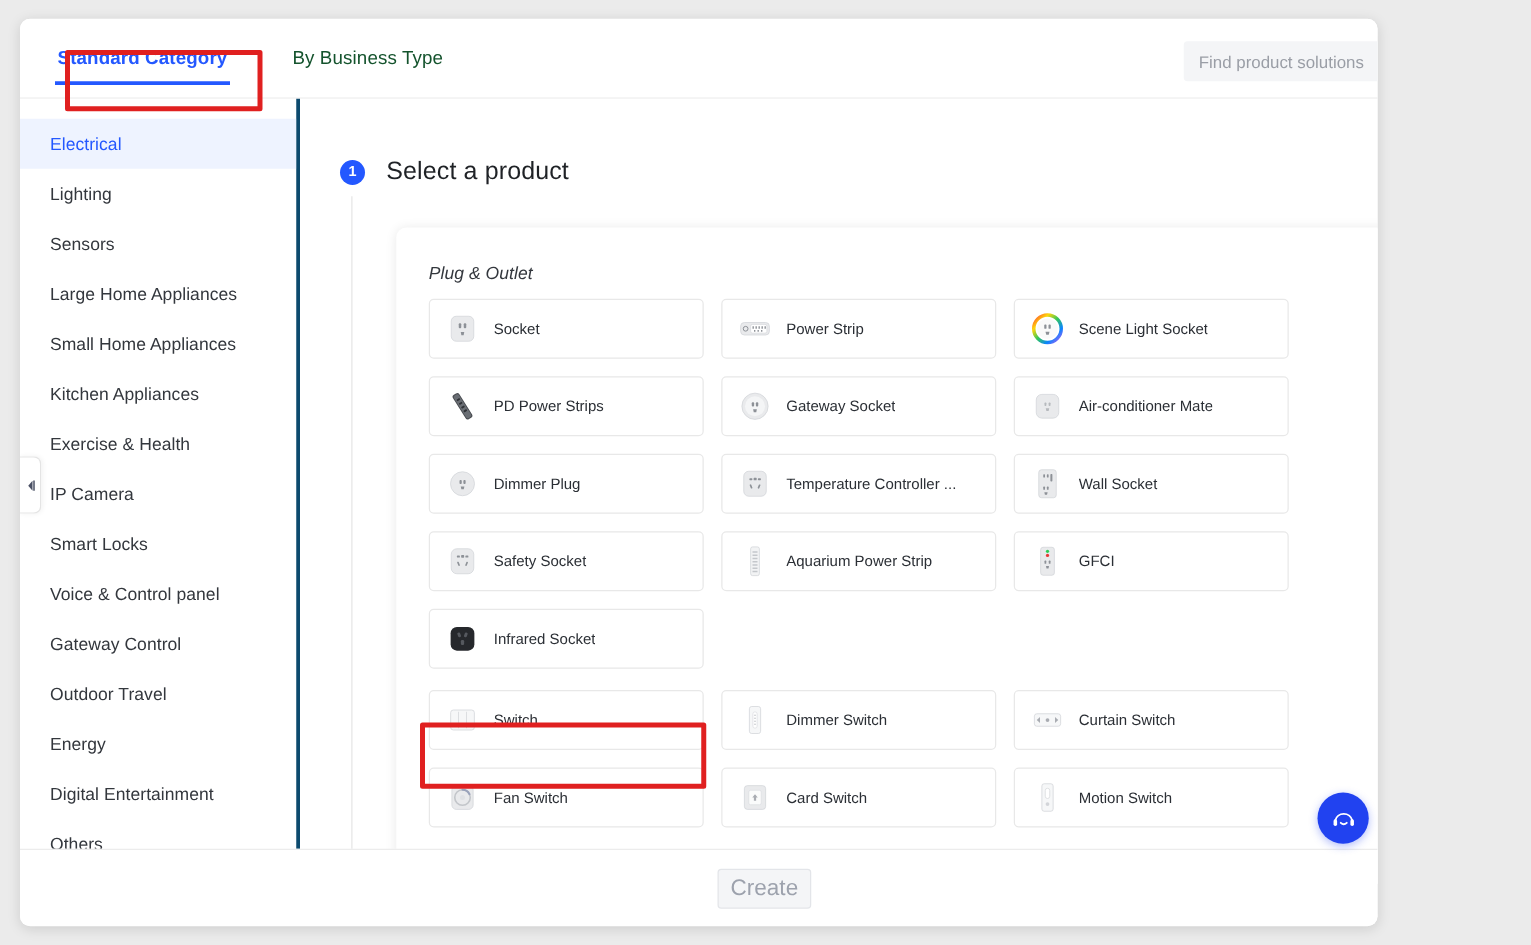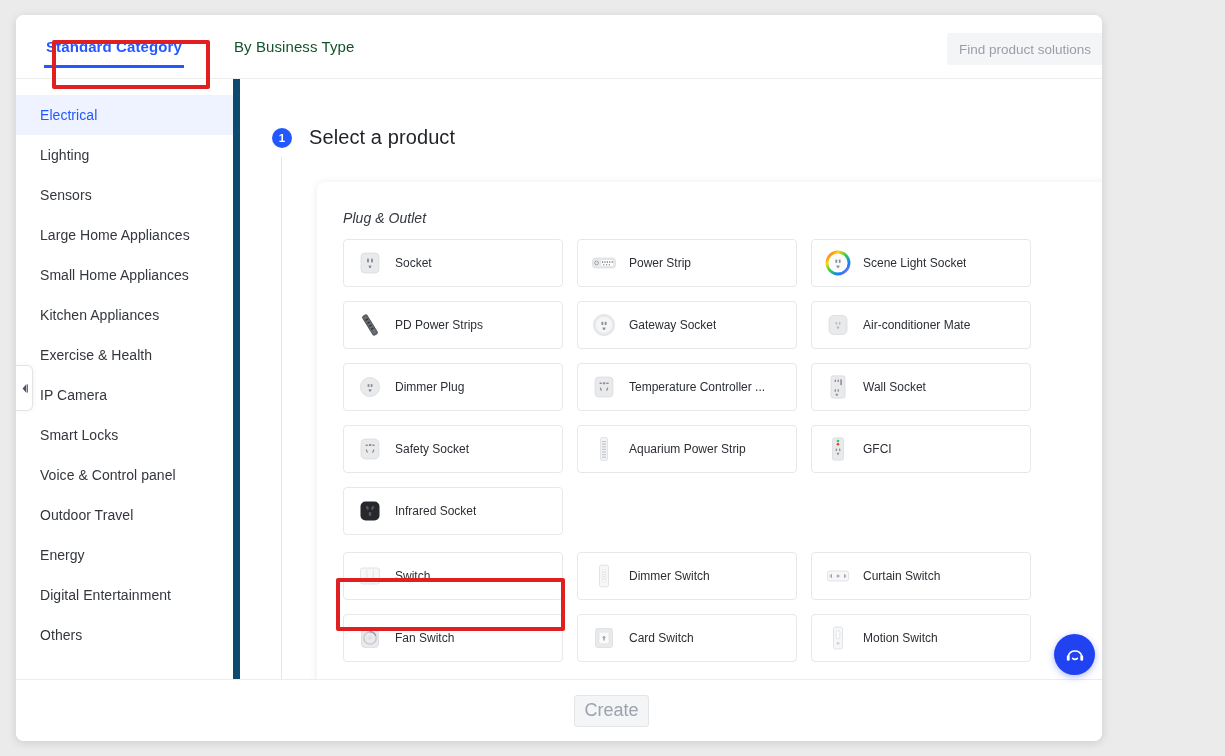--- a/index.html
+++ b/index.html
@@ -51,21 +51,21 @@
     color: #4b4f56; flex: 1;
   }
   #search-input::placeholder { color: #9a9ea6; }
   .mag { width: 15px; height: 15px; flex: 0 0 auto; }
 
   
   #sidebar {
     position: absolute; left: 0; top: 64px;
     width: 224px; height: 628px;
     background: #fff;
-    border-right: 7px solid #0c4a6e;
+    border-right: 3px solid #0c4a6e;
     padding-top: 16px;
     overflow: hidden;
   }
   .side-item {
     height: 40px; line-height: 40px;
     padding-left: 24px;
     font-size: 14px; color: #33373d;
     cursor: pointer; letter-spacing: .05px;
   }
   .side-item.active { color: #2458ff; background: #eef3ff; }
@@ -190,20 +190,21 @@
       <div class="side-item active"><span>Electrical</span></div>
       <div class="side-item"><span>Lighting</span></div>
       <div class="side-item"><span>Sensors</span></div>
       <div class="side-item"><span>Large Home Appliances</span></div>
       <div class="side-item"><span>Small Home Appliances</span></div>
       <div class="side-item"><span>Kitchen Appliances</span></div>
       <div class="side-item"><span>Exercise &amp; Health</span></div>
       <div class="side-item"><span>IP Camera</span></div>
       <div class="side-item"><span>Smart Locks</span></div>
       <div class="side-item"><span>Voice &amp; Control panel</span></div>
+      <div class="side-item"><span>Gateway Control</span></div>
       <div class="side-item"><span>Outdoor Travel</span></div>
       <div class="side-item"><span>Energy</span></div>
       <div class="side-item"><span>Digital Entertainment</span></div>
       <div class="side-item"><span>Others</span></div>
     </div>
 
   <div id="collapse-handle">
     <svg width="9" height="11" viewBox="0 0 9 11">
       <path d="M6 1.5 L2.6 5.5 L6 9.5 Z" fill="#4a5064"></path>
       <rect x="6.6" y="1.4" width="1.2" height="8.2" fill="#4a5064"></rect>

